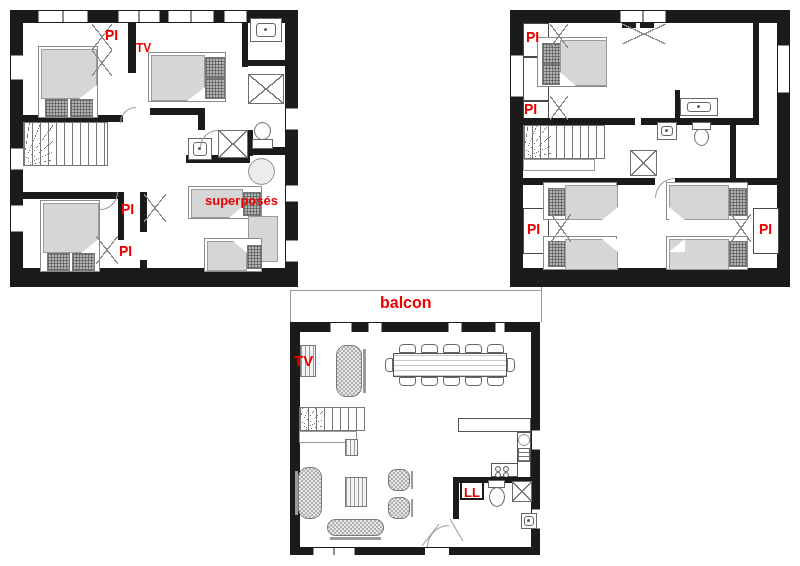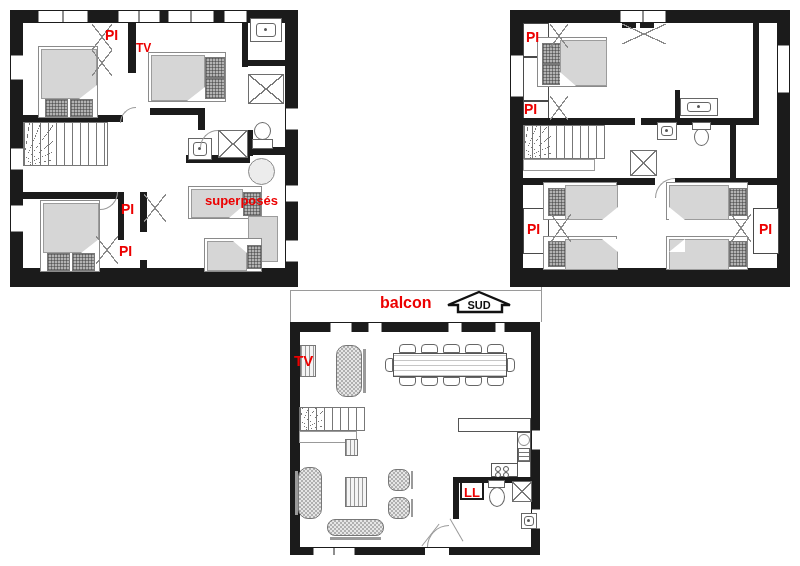--- a/index.html
+++ b/index.html
@@ -241,26 +241,20 @@
     <div class="e lbl" style="left:249px;top:212px;font-size:14px">PI</div>
   </section>
 
   <section class="e" style="left:290px;top:287px;width:252px;height:268px">
 
     <div class="e ln" style="left:0;top:3px;width:251px;height:1px"></div>
     <div class="e ln" style="left:0;top:3px;width:1px;height:32px"></div>
     <div class="e ln" style="left:251px;top:0;width:1px;height:35px"></div>
     <div class="e lbl" style="left:90px;top:8px;font-size:16px">balcon</div>
 
-    <div class="e" style="left:156px;top:2px;width:66px;height:28px">
-      <svg width="66" height="28" viewBox="0 0 66 28">
-        <path d="M2,16 L33,3 L64,16 L56,16 L56,23 L12,23 L12,16 Z" fill="#ffffff" stroke="#111" stroke-width="2.4" stroke-linejoin="miter"></path>
-        <text x="33" y="20" text-anchor="middle" font-family="Liberation Sans, sans-serif" font-size="11" font-weight="bold" fill="#111">SUD</text>
-      </svg>
-    </div>
 
     <div class="e w" style="left:0;top:35px;width:250px;height:10px"></div>
     <div class="e winh" style="left:40px;top:36px;width:22px;height:9px"></div>
     <div class="e winh" style="left:78px;top:36px;width:14px;height:9px"></div>
     <div class="e winh" style="left:158px;top:36px;width:14px;height:9px"></div>
     <div class="e winh" style="left:205px;top:36px;width:10px;height:9px"></div>
     <div class="e w" style="left:0;top:35px;width:10px;height:233px"></div>
     <div class="e w" style="left:241px;top:35px;width:9px;height:233px"></div>
     <div class="e winv" style="left:242px;top:143px;width:8px;height:20px"></div>
     <div class="e winv" style="left:242px;top:222px;width:8px;height:20px"></div>

